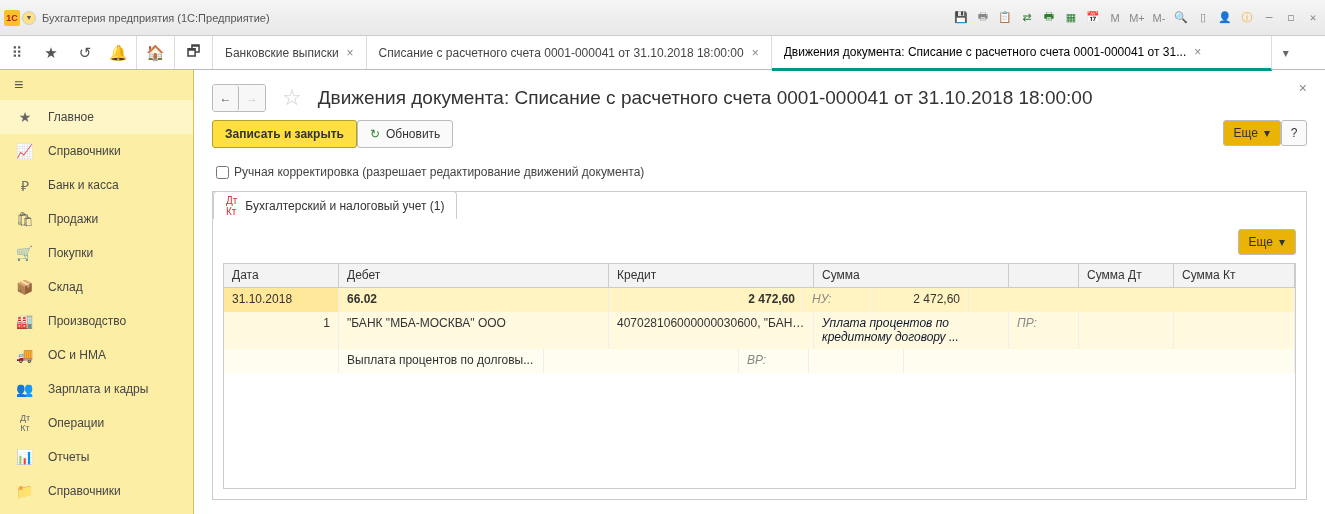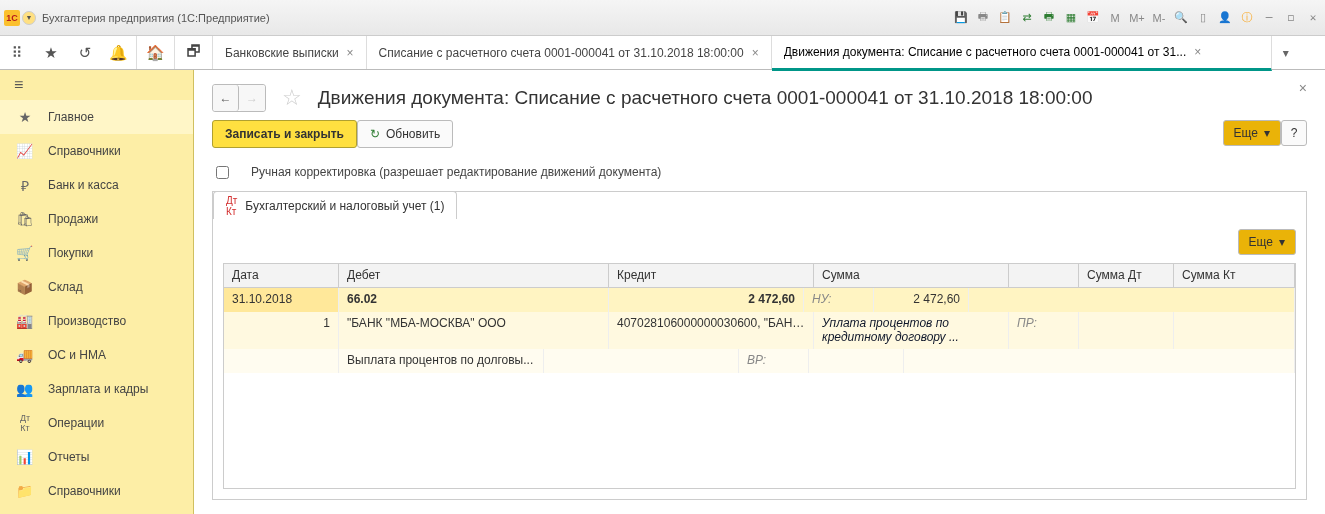--- a/index.html
+++ b/index.html
@@ -37,21 +37,21 @@
 .star{font-size:22px;color:#ccc;margin:0 6px}
 .title{font-size:19px;color:#333}
 .closepage{position:absolute;top:10px;right:18px;color:#888;font-size:14px;cursor:pointer}
 .toolbar{display:flex;align-items:flex-start;gap:0;margin-top:8px}
 .btn{height:28px;border:1px solid #b0a030;background:#ffe040;padding:0 12px;border-radius:3px;display:flex;align-items:center;font-weight:bold;color:#333;cursor:pointer}
 .btn2{height:28px;border:1px solid #bbb;background:#fafafa;padding:0 12px;border-radius:3px;display:flex;align-items:center;gap:6px;color:#333;cursor:pointer}
 .btn2 .ico{color:#2e7d32}
 .toolbar .rspacer{flex:1}
 .btn3{height:26px;border:1px solid #bbb;background:#eab308;padding:0 10px;border-radius:3px;display:flex;align-items:center;gap:6px;color:#333;cursor:pointer}
 .help{width:26px;height:26px;border:1px solid #bbb;border-radius:3px;display:flex;align-items:center;justify-content:center;background:#fafafa;cursor:pointer}
-.chkrow{margin-top:14px;display:flex;align-items:center;gap:19px;color:#444}
+.chkrow{margin-top:14px;display:flex;align-items:center;gap:2px;color:#444}
 .chkrow input{transform:translateY(1px)}
 
 .tabctl{margin-top:10px;border:1px solid #ccc;border-top:none}
 .tabctl .tabs{display:flex;height:28px;border-top:1px solid #ccc}
 .tabctl .tabs .tab2{display:flex;align-items:center;gap:8px;padding:0 12px;border:1px solid #ccc;border-bottom:none;border-top-left-radius:4px;border-top-right-radius:4px;background:#fff;margin-top:-1px;position:relative}
 .tabctl .tabs .tab2 .tico{font-size:10px;color:#d32f2f}
 .tabctl .pane{padding:10px;background:#fff}
 .pane .tbar{display:flex;justify-content:flex-end;margin-bottom:8px}
 
 .grid{border:1px solid #ccc}

